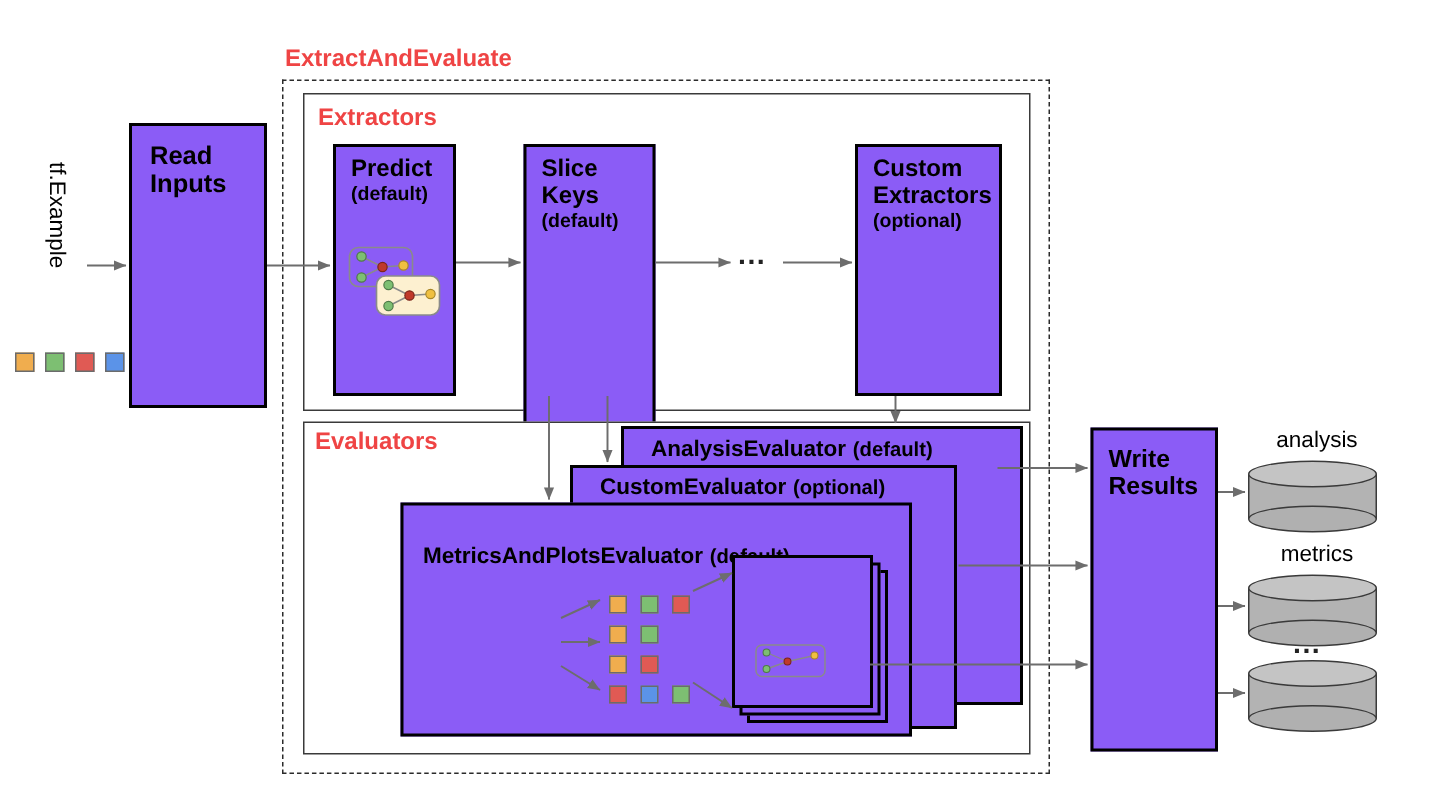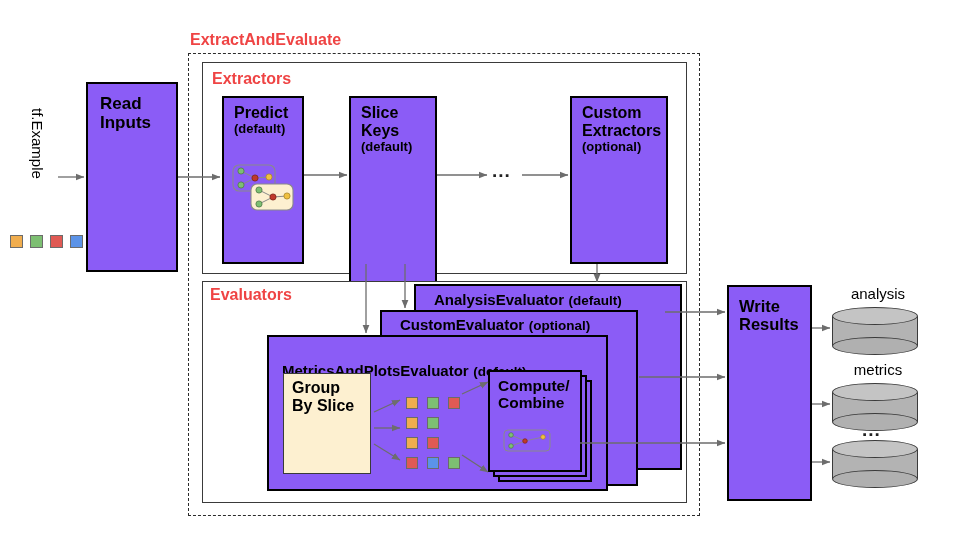--- a/index.html
+++ b/index.html
@@ -171,48 +171,38 @@
     </div>
   </div>
 
   <div class="abs node" style="left:267px;top:335px;width:341px;height:156px;">
     <div style="padding:5px 0 0 13px;white-space:nowrap;margin-top:20px;">
       <span class="node-title" style="font-size:15px;">MetricsAndPlotsEvaluator</span>
       <span style="font-size:13.5px;font-weight:bold;">(default)</span>
     </div>
   </div>
 
-  <div class="abs" style="left:283px;top:373px;width:88px;height:101px;background:#fdf0d0;border:1px solid #3a3a3a;box-sizing:border-box;">
-    <div class="node-title" style="font-size:16px;padding:5px 0 0 8px;">
-      <div>Group</div>
-      <div>By Slice</div>
-    </div>
-  </div>
 
   <div class="chip chip-sm" style="left:406px;top:397px;background:#f0ad4e;"></div>
   <div class="chip chip-sm" style="left:427px;top:397px;background:#7dbf72;"></div>
   <div class="chip chip-sm" style="left:448px;top:397px;background:#e05a54;"></div>
 
   <div class="chip chip-sm" style="left:406px;top:417px;background:#f0ad4e;"></div>
   <div class="chip chip-sm" style="left:427px;top:417px;background:#7dbf72;"></div>
 
   <div class="chip chip-sm" style="left:406px;top:437px;background:#f0ad4e;"></div>
   <div class="chip chip-sm" style="left:427px;top:437px;background:#e05a54;"></div>
 
   <div class="chip chip-sm" style="left:406px;top:457px;background:#e05a54;"></div>
   <div class="chip chip-sm" style="left:427px;top:457px;background:#5b93e8;"></div>
   <div class="chip chip-sm" style="left:448px;top:457px;background:#7dbf72;"></div>
 
   <div class="abs node" style="left:498px;top:380px;width:94px;height:102px;"></div>
   <div class="abs node" style="left:493px;top:375px;width:94px;height:102px;"></div>
   <div class="abs node" style="left:488px;top:370px;width:94px;height:102px;">
-    <div class="node-title" style="font-size:15.5px;padding:5px 0 0 8px;">
-      <div>Compute/</div>
-      <div>Combine</div>
-    </div>
     <svg width="60" height="26" viewBox="0 0 60 26" style="position:absolute;left:13px;top:56px;">
       <rect x="1" y="2" width="46" height="21" rx="4" ry="4" fill="none" stroke="#8a8a8a" stroke-width="1"></rect>
       <line x1="8" y1="7" x2="22" y2="13" stroke="#8a8a8a" stroke-width="0.9"></line>
       <line x1="8" y1="18" x2="22" y2="13" stroke="#8a8a8a" stroke-width="0.9"></line>
       <line x1="22" y1="13" x2="40" y2="9" stroke="#8a8a8a" stroke-width="0.9"></line>
       <circle cx="8" cy="7" r="2.3" fill="#7dbf72" stroke="#4f7a48" stroke-width="0.7"></circle>
       <circle cx="8" cy="18" r="2.3" fill="#7dbf72" stroke="#4f7a48" stroke-width="0.7"></circle>
       <circle cx="22" cy="13" r="2.3" fill="#c0392b" stroke="#7d2419" stroke-width="0.7"></circle>
       <circle cx="40" cy="9" r="2.3" fill="#f0c040" stroke="#a8872a" stroke-width="0.7"></circle>
     </svg>

